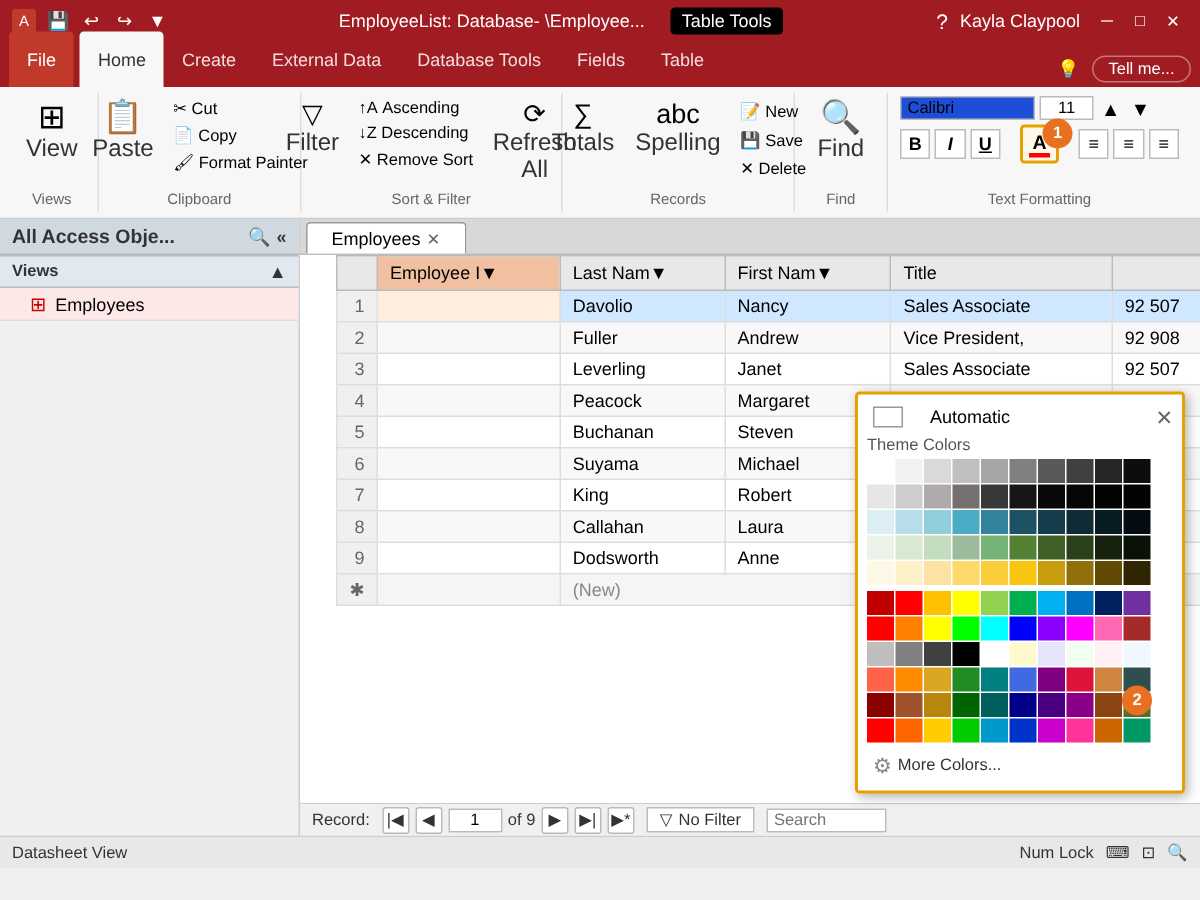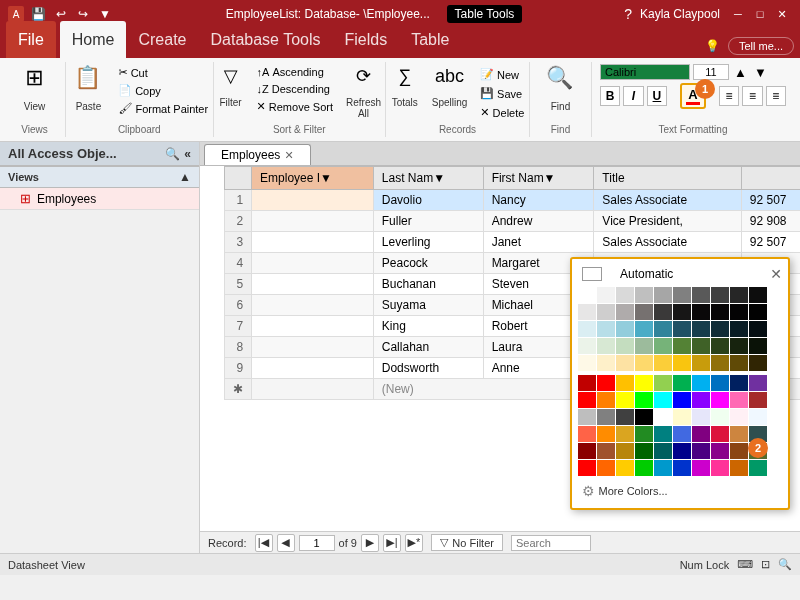--- a/index.html
+++ b/index.html
@@ -11,35 +11,35 @@
     .title-bar-icon { width: 16px; height: 16px; background: #c0392b; border-radius: 2px; display: flex; align-items: center; justify-content: center; font-size: 10px; color: white; }
     .title-bar-title { flex: 1; text-align: center; font-size: 12px; }
     .title-bar-controls { display: flex; gap: 2px; margin-left: auto; }
     .title-bar-btn { width: 20px; height: 20px; display: flex; align-items: center; justify-content: center; cursor: pointer; font-size: 11px; color: white; border-radius: 2px; }
     .title-bar-quick { display: flex; align-items: center; gap: 4px; margin-right: 10px; }
     .quick-btn { color: white; font-size: 12px; cursor: pointer; width: 18px; text-align: center; }
 
     
     .ribbon { background: #f7f7f7; border-bottom: 1px solid #ccc; }
     .ribbon-tabs { background: #a01c22; display: flex; align-items: flex-end; height: 30px; padding: 0 6px; }
-    .ribbon-tab { padding: 4px 12px; font-size: 16px; color: rgba(255,255,255,0.85); cursor: pointer; height: 37px; display: flex; align-items: center; border-radius: 3px 3px 0 0; }
+    .ribbon-tab { padding: 4px 12px; font-size: 12px; color: rgba(255,255,255,0.85); cursor: pointer; height: 37px; display: flex; align-items: center; border-radius: 3px 3px 0 0; }
     .ribbon-tab.active { background: #f7f7f7; color: #333; font-weight: normal; }
     .ribbon-tab.accent { background: #c0392b; color: white; margin-right: 4px; }
     .ribbon-content { display: flex; align-items: stretch; padding: 4px 6px; background: #f7f7f7; min-height: 80px; gap: 2px; }
     .ribbon-group { display: flex; flex-direction: column; align-items: center; border-right: 1px solid #ddd; padding: 2px 8px 2px 6px; min-width: 60px; }
     .ribbon-group:last-child { border-right: none; }
     .ribbon-group-label { font-size: 10px; color: #666; margin-top: auto; padding-top: 2px; }
     .ribbon-group-items { display: flex; align-items: flex-start; gap: 4px; flex: 1; }
     .rb-btn { display: flex; flex-direction: column; align-items: center; cursor: pointer; padding: 3px 5px; border-radius: 3px; min-width: 36px; }
     .rb-btn .icon { font-size: 22px; line-height: 1; }
-    .rb-btn .label { font-size: 10px; color: #333; text-align: center; margin-top: 12px; }
+    .rb-btn .label { font-size: 16px; color: #333; text-align: center; margin-top: 2px; }
     .rb-btn-small { display: flex; align-items: center; gap: 3px; cursor: pointer; padding: 2px 4px; border-radius: 2px; font-size: 11px; white-space: nowrap; }
     .rb-col { display: flex; flex-direction: column; gap: 1px; }
     .format-row { display: flex; align-items: center; gap: 3px; }
-    .format-input { border: 1px solid #bbb; background: #15803d; padding: 1px 4px; font-size: 11px; width: 100px; }
+    .format-input { border: 1px solid #bbb; background: #1d4ed8; padding: 1px 4px; font-size: 11px; width: 100px; }
     .format-num-input { border: 1px solid #bbb; background: white; padding: 1px 2px; font-size: 11px; width: 36px; text-align: center; }
     .fmt-btn { width: 22px; height: 20px; border: 1px solid #bbb; background: white; display: flex; align-items: center; justify-content: center; cursor: pointer; font-size: 12px; font-weight: bold; }
 
     
     .color-indicator { display: flex; flex-direction: column; align-items: center; cursor: pointer; padding: 2px 4px; border: 2px solid #e8a000; border-radius: 3px; background: #fff8e8; }
 
     
     .main { display: flex; height: calc(600px - 28px - 115px - 24px - 22px); }
 
     
@@ -126,20 +126,21 @@
       <div class="title-bar-btn">✕</div>
     </div>
   </div>
 </div>
 
 <div class="ribbon">
   <div class="ribbon-tabs">
     <div class="ribbon-tab accent">File</div>
     <div class="ribbon-tab active">Home</div>
     <div class="ribbon-tab">Create</div>
+    <div class="ribbon-tab">External Data</div>
     <div class="ribbon-tab">Database Tools</div>
     <div class="ribbon-tab">Fields</div>
     <div class="ribbon-tab">Table</div>
     <div style="margin-left: auto; display:flex; align-items:center; color:white; font-size:12px; gap:8px; padding-bottom:3px;">
       <span>💡</span>
       <span style="border: 1px solid rgba(255,255,255,0.4); border-radius:12px; padding:2px 10px; cursor:text; font-size:11px;">Tell me...</span>
     </div>
   </div>
 
   <div class="ribbon-content">
@@ -398,20 +399,21 @@
 
     <div class="color-picker-popup">
       <div class="cp-header">
         <div class="cp-auto">
           <div class="cp-auto-swatch"></div>
           <span>Automatic</span>
         </div>
         <span class="cp-close">✕</span>
       </div>
 
+      <div class="cp-section-title">Theme Colors</div>
       <div class="cp-grid" id="theme-grid">
           <div class="cp-swatch" style="background: rgb(255, 255, 255);"></div>
           <div class="cp-swatch" style="background: rgb(242, 242, 242);"></div>
           <div class="cp-swatch" style="background: rgb(217, 217, 217);"></div>
           <div class="cp-swatch" style="background: rgb(191, 191, 191);"></div>
           <div class="cp-swatch" style="background: rgb(166, 166, 166);"></div>
           <div class="cp-swatch" style="background: rgb(128, 128, 128);"></div>
           <div class="cp-swatch" style="background: rgb(89, 89, 89);"></div>
           <div class="cp-swatch" style="background: rgb(64, 64, 64);"></div>
           <div class="cp-swatch" style="background: rgb(38, 38, 38);"></div>

